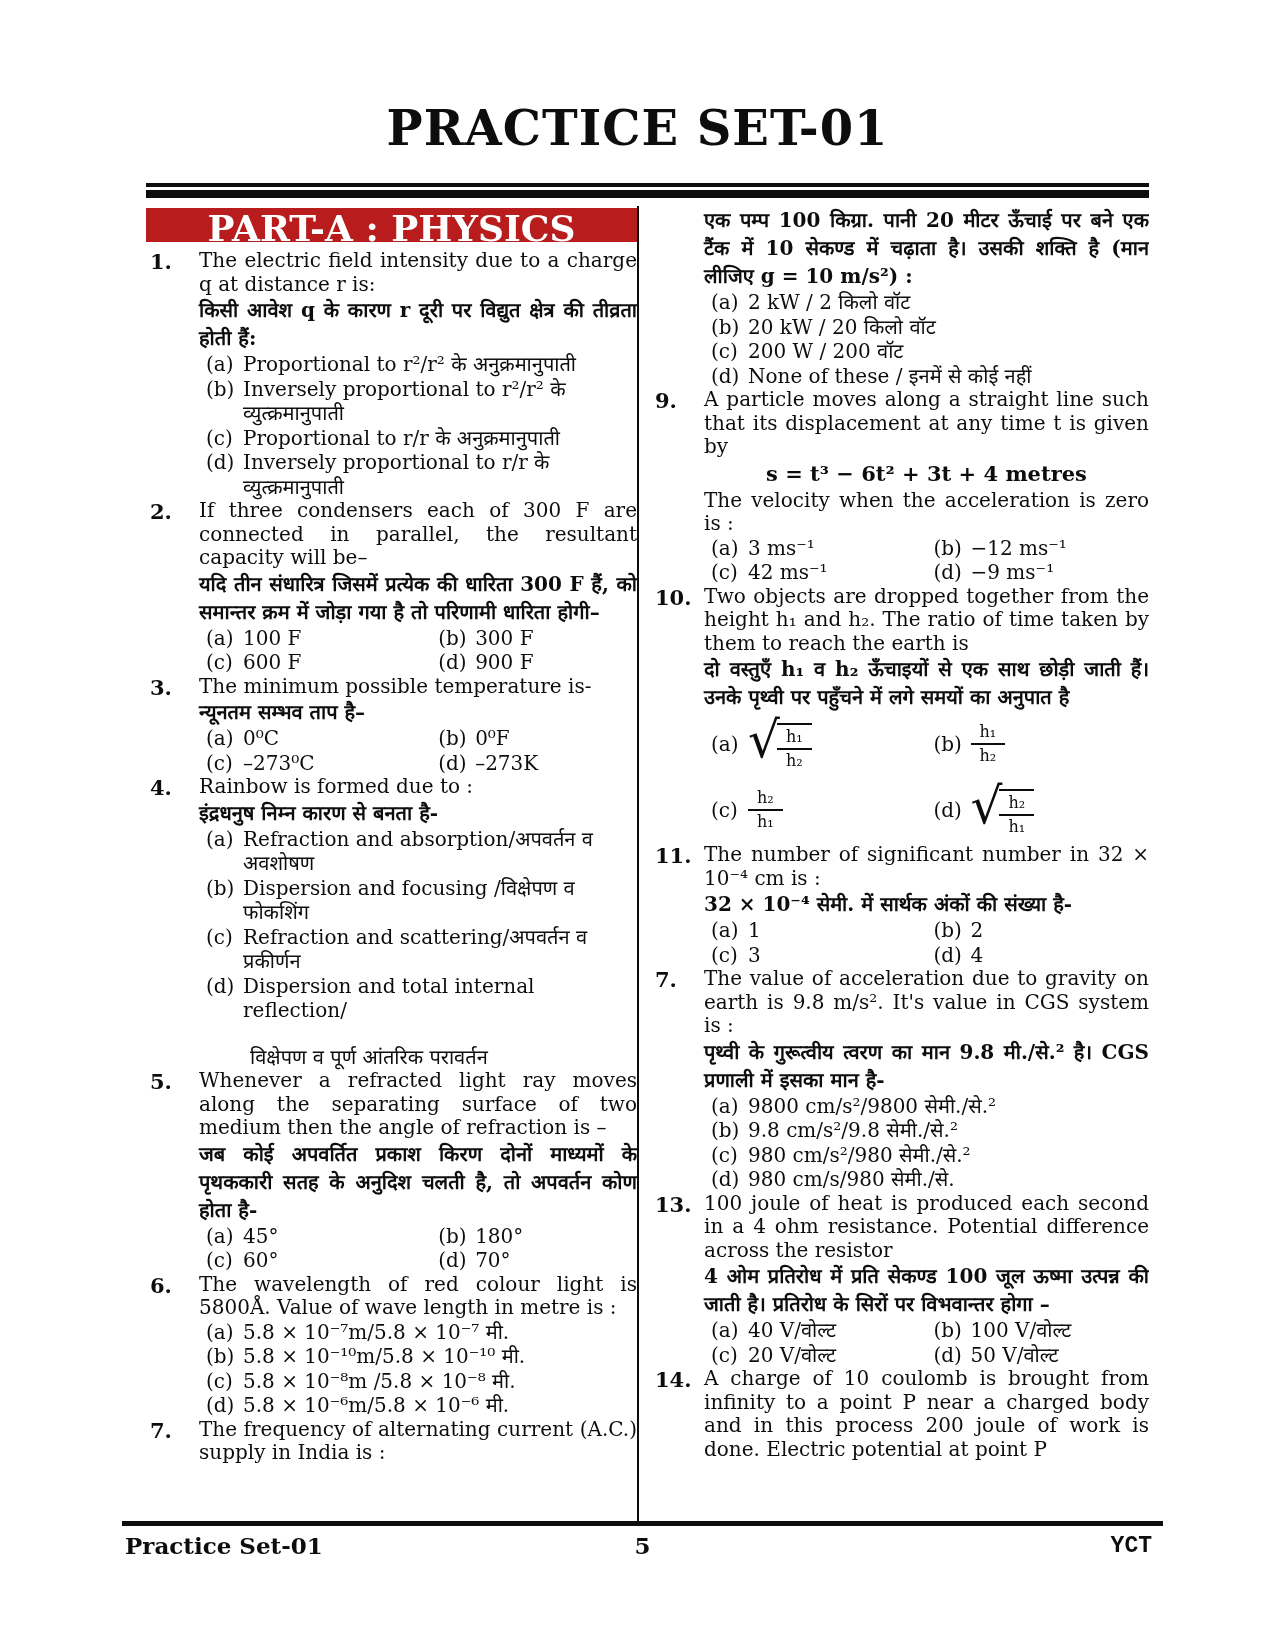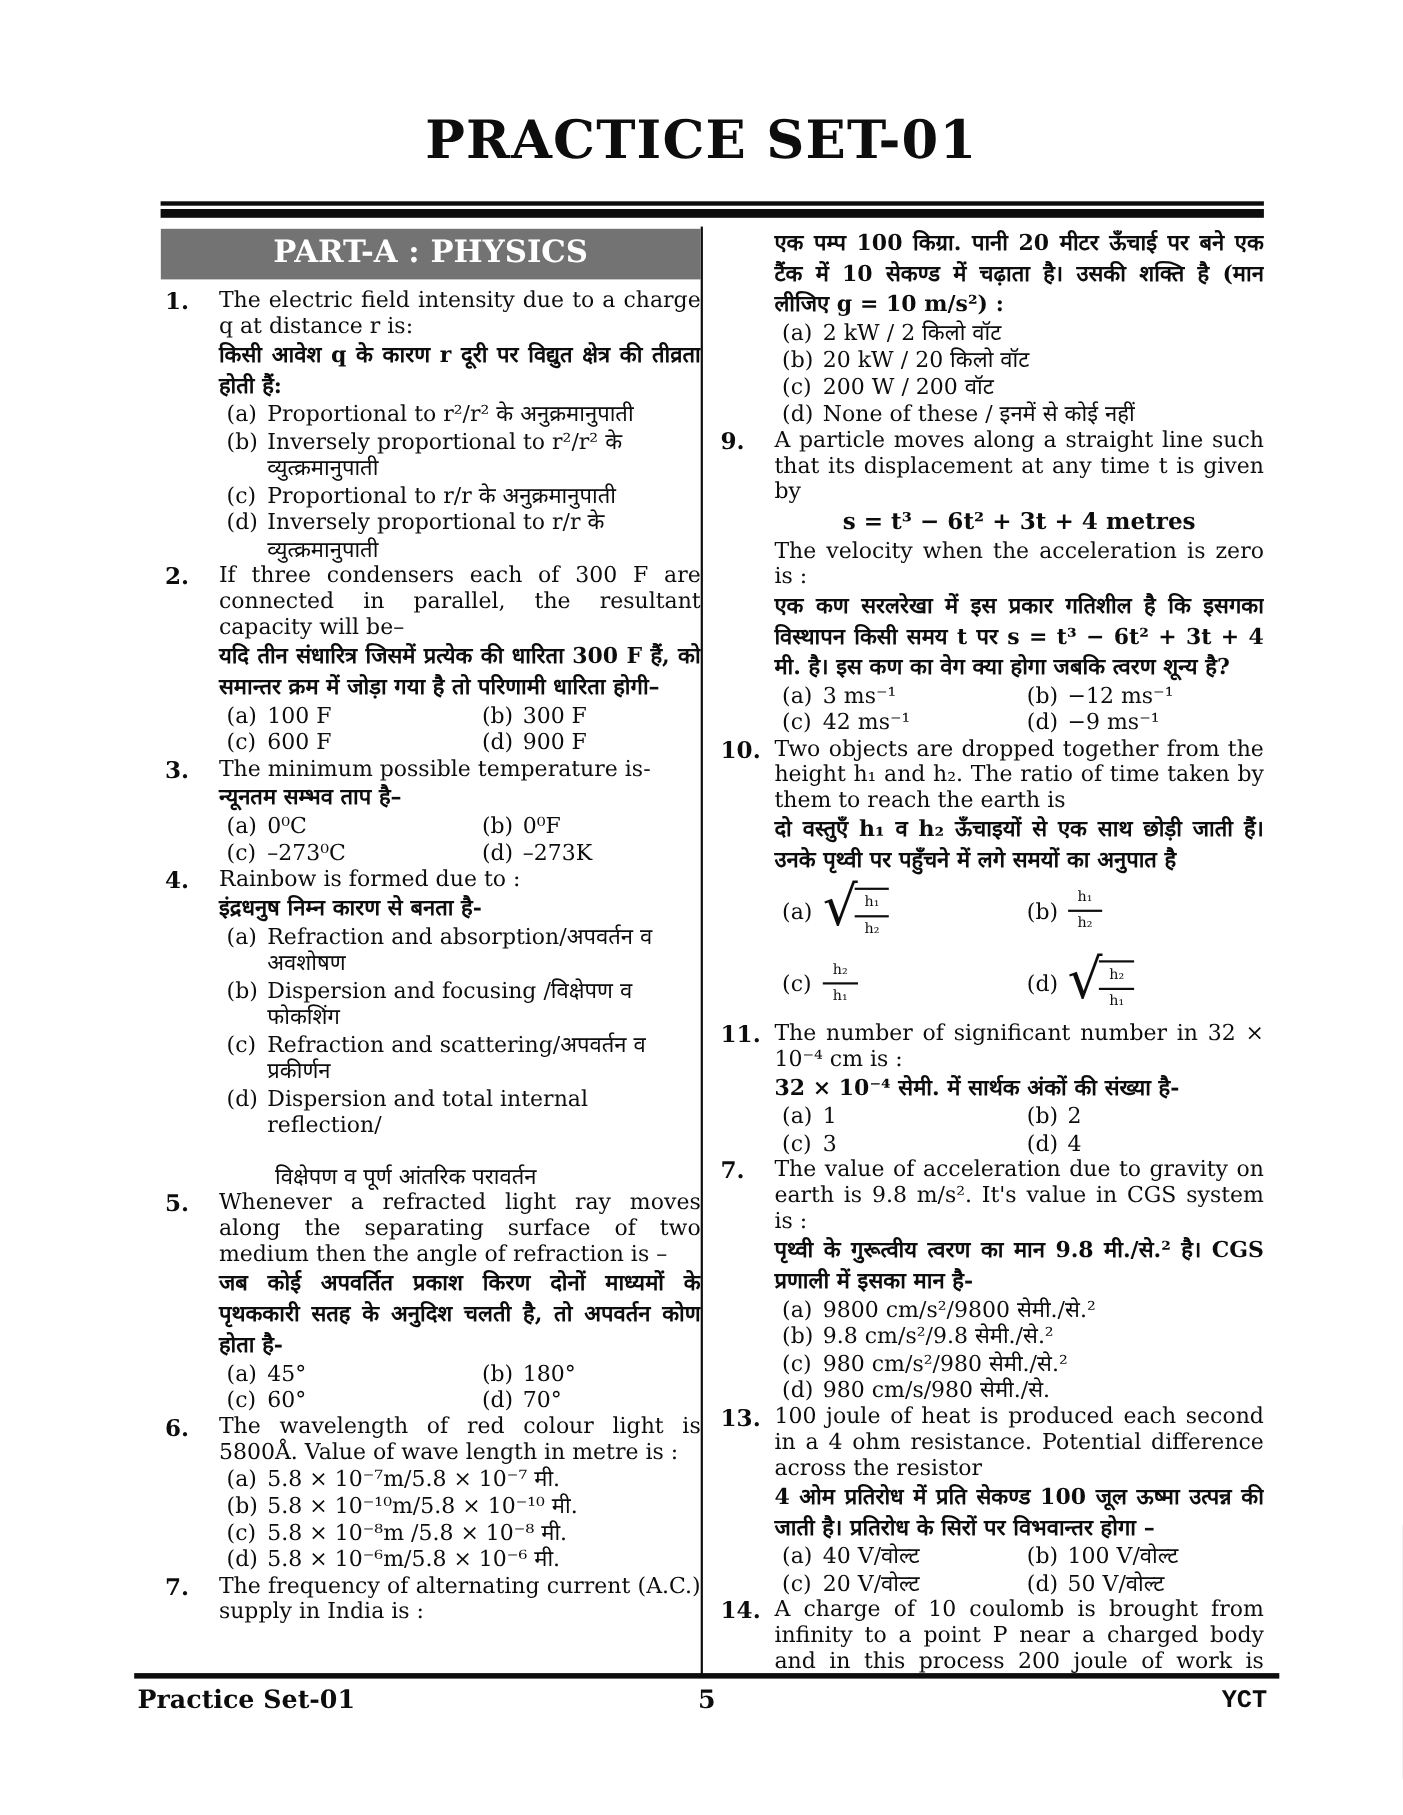--- a/index.html
+++ b/index.html
@@ -6,37 +6,37 @@
   .page{position:relative;width:1275px;height:1650px;background:#ffffff;margin:0 auto;
         font-family:"DejaVu Serif","Liberation Serif",serif;color:#0d0d0d;overflow:hidden;}
   .title{position:absolute;top:100px;left:0;width:100%;text-align:center;
          font-size:48px;font-weight:bold;letter-spacing:1px;margin:0;}
   .rule{position:absolute;left:146px;top:183px;width:1003px;height:3px;
         border-top:4px solid #0d0d0d;border-bottom:8px solid #0d0d0d;}
   .divider{position:absolute;left:637px;top:206px;width:2px;height:1316px;background:#0d0d0d;}
   .col{position:absolute;top:206px;height:1316px;overflow:hidden;}
   .col-left{left:146px;width:491px;}
   .col-right{left:651px;width:498px;}
-  .section-header{background:#737373;color:#fff;text-align:center;font-weight:bold;
-                  font-size:28px;height:46px;line-height:41px;margin:2px 0 7px 0;}
+  .section-header{background:#b91c1c;color:#fff;text-align:center;font-weight:bold;
+                  font-size:36px;height:34px;line-height:41px;margin:2px 0 7px 0;}
   .q{display:flex;align-items:flex-start;}
   .qnum{flex:0 0 53px;width:53px;font-weight:bold;font-size:21px;line-height:24px;padding:1px 0 0 4px;box-sizing:border-box;}
   .qbody{flex:1;min-width:0;}
   .t-en{font-weight:normal;font-size:20px;line-height:23.5px;text-align:justify;}
   .t-hi{font-weight:bold;font-size:20px;line-height:28px;text-align:justify;}
   .t-formula{font-weight:bold;font-size:21px;line-height:30px;text-align:center;}
   .opt{display:flex;font-size:20px;line-height:24.5px;}
   .ol{flex:0 0 44px;padding-left:7px;box-sizing:border-box;}
   .ot{flex:1;}
   .ot2{font-size:20px;line-height:24.5px;padding-left:51px;margin-top:22px;}
   .opts2{display:grid;grid-template-columns:53% 47%;}
   .col-right .opts2{grid-template-columns:50% 50%;}
   .optsf .opt{margin:7px 0;align-items:center;}
   .frac{display:inline-flex;flex-direction:column;align-items:center;
-        font-size:13px;line-height:18px;font-weight:normal;}
+        font-size:16px;line-height:18px;font-weight:normal;}
   .frac .num{border-bottom:2px solid #0d0d0d;padding:0 9px 2px 9px;}
   .frac .den{padding-top:2px;}
   .sq{display:inline-flex;align-items:flex-start;}
   .sqsym{font-size:50px;line-height:44px;font-weight:normal;margin-right:-3px;}
   .rooted{border-top:2px solid #0d0d0d;padding-top:3px;margin-top:5px;}
   .footer-rule{position:absolute;left:122px;top:1521px;width:1041px;height:5px;background:#0d0d0d;}
   .footer{position:absolute;left:122px;top:1530px;width:1041px;height:34px;
           font-weight:bold;font-size:23px;line-height:32px;}
   .f-left{position:absolute;left:3px;top:0;}
   .f-center{position:absolute;left:0;top:0;width:100%;text-align:center;}
@@ -242,21 +242,20 @@
               </div>
             </div>
           </div>
         </div>
         <div class="q">
           <div class="qnum">9.</div>
           <div class="qbody">
             <div class="t-en">A particle moves along a straight line such that its displacement at any time t is given by</div>
             <div class="t-formula">s = t³ − 6t² + 3t + 4 metres</div>
             <div class="t-en">The velocity when the acceleration is zero is :</div>
-            <div class="t-hi">एक कण सरलरेखा में इस प्रकार गतिशील है कि इसगका विस्थापन किसी समय t पर s = t³ − 6t² + 3t + 4 मी. है। इस कण का वेग क्या होगा जबकि त्वरण शून्य है?</div>
             <div class="opts2">
               <div class="opt">
                 <span class="ol">(a)</span>
                 <span class="ot">3 ms⁻¹</span>
               </div>
               <div class="opt">
                 <span class="ol">(b)</span>
                 <span class="ot">−12 ms⁻¹</span>
               </div>
               <div class="opt">

